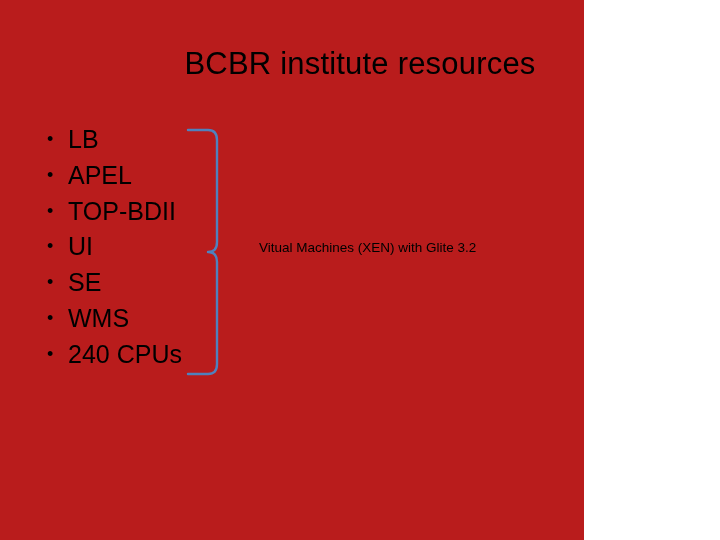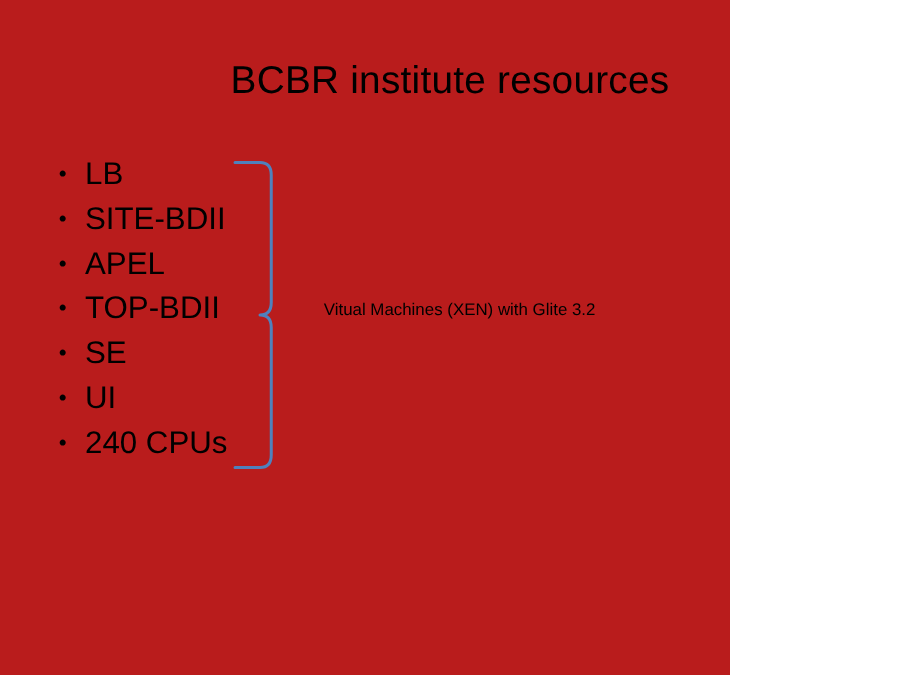--- a/index.html
+++ b/index.html
@@ -77,25 +77,25 @@
 </style>
 </head>
 <body>
 
 <div class="slide">
 
   <div class="slide-title">BCBR institute resources</div>
 
   <ul class="bullet-list">
     <li class="bullet-item">LB</li>
-    <li class="bullet-item">SITE-BDII</li>
     <li class="bullet-item">APEL</li>
     <li class="bullet-item">TOP-BDII</li>
+    <li class="bullet-item">UI</li>
     <li class="bullet-item">SE</li>
-    <li class="bullet-item">UI</li>
+    <li class="bullet-item">WMS</li>
     <li class="bullet-item">240 CPUs</li>
   </ul>
 
   <svg class="brace" viewBox="0 0 34 248" width="34" height="248" xmlns="http://www.w3.org/2000/svg">
     <path d="M2 2 L22 2 Q31 2 31 12 L31 114 Q31 124 22 124 Q31 124 31 134 L31 236 Q31 246 22 246 L2 246" fill="none" stroke="#4F81BD" stroke-width="2.4" stroke-linecap="round" stroke-linejoin="round"></path>
   </svg>
 
   <div class="annotation">Vitual Machines (XEN) with Glite 3.2</div>
 
 </div>

